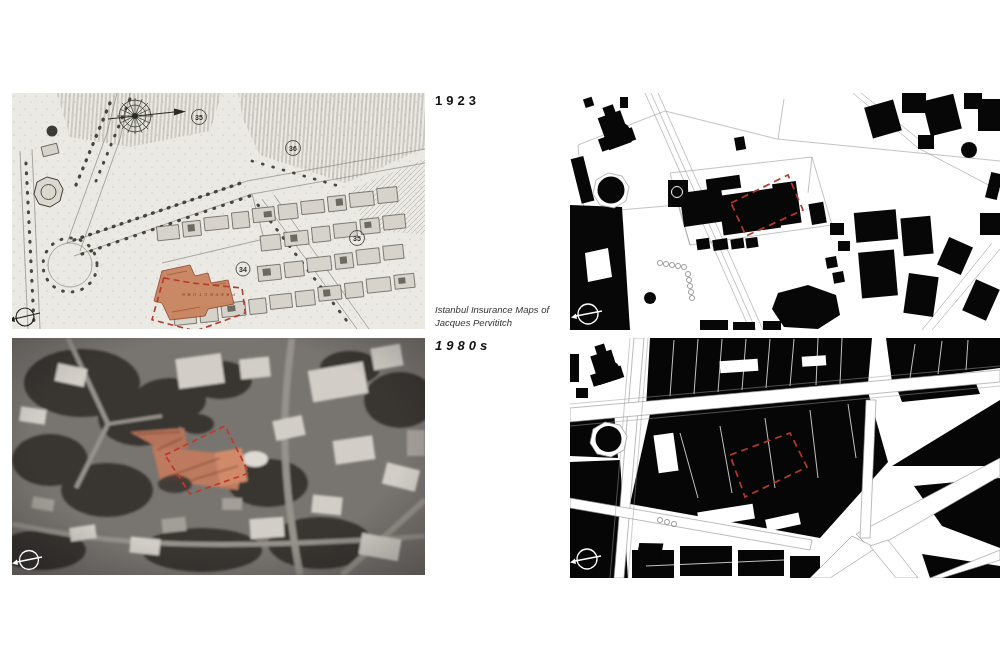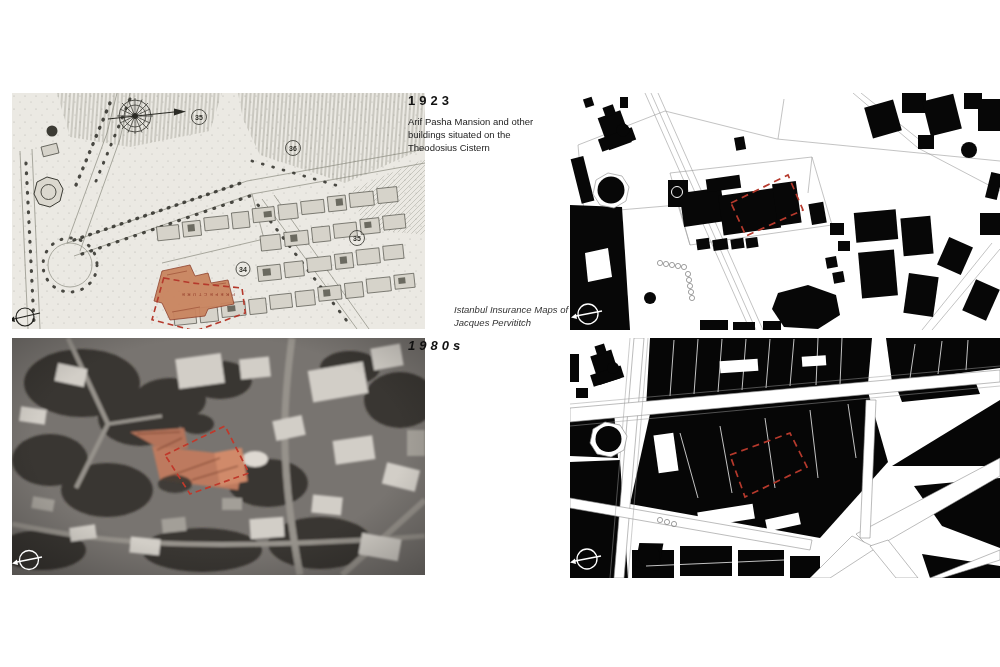--- a/index.html
+++ b/index.html
@@ -9,23 +9,23 @@
     font-family:"Liberation Sans", sans-serif;
     color:#1a1a1a;
   }
   .panel{position:absolute;}
   .panel svg{display:block;}
   #panel-pervititch{left:12px;top:93px;width:413px;height:236px;}
   #panel-fg1923{left:570px;top:93px;width:430px;height:237px;}
   #panel-aerial{left:12px;top:338px;width:413px;height:237px;}
   #panel-fg1980{left:570px;top:338px;width:430px;height:240px;}
 
-  .textblock{position:absolute;left:408px;width:152px;}
+  .textblock{position:absolute;left:435px;width:152px;}
   #block-1923{top:93px;}
-  #block-source{top:303px;width:128px;margin-left:46px;}
+  #block-source{top:303px;width:128px;}
   #block-1980{top:338px;font-style:italic;}
   .year{font-size:13px;font-weight:bold;letter-spacing:4px;color:#111;}
   .desc{font-size:9.5px;line-height:1.38;margin-top:7px;color:#222;}
   .source{font-size:9.5px;line-height:1.4;font-style:italic;color:#333;}
 </style>
 </head>
 <body>
 
 <figure class="panel" id="panel-pervititch" style="margin:0">
 <svg width="413" height="236" viewBox="0 0 413 236">
@@ -437,21 +437,20 @@
   <g stroke="#ffffff" fill="none" stroke-width="1.3">
     <circle cx="17" cy="221" r="10"></circle>
     <path d="M5,223 L31,218"></path>
     <polygon points="5,220.5 0,224.5 6,226" fill="#ffffff" stroke="none"></polygon>
   </g>
 </svg>
 </figure>
 
 <div class="textblock" id="block-1923">
   <div class="year">1923</div>
-  <div class="desc">Arif Pasha Mansion and other buildings situated on the Theodosius Cistern</div>
 </div>
 
 <div class="textblock" id="block-source">
   <div class="source">Istanbul Insurance Maps of Jacques Pervititch</div>
 </div>
 
 <div class="textblock" id="block-1980">
   <div class="year">1980s</div>
 </div>
 

